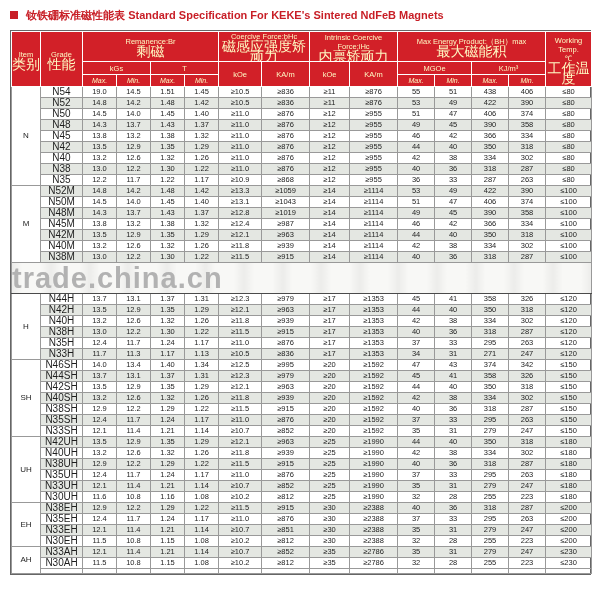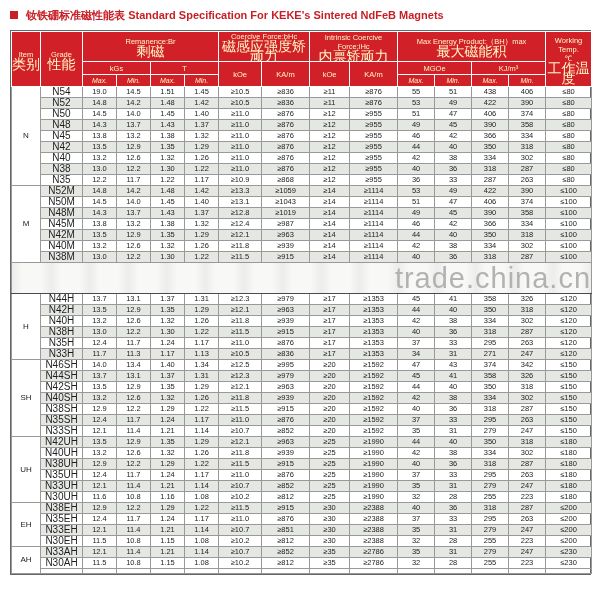--- a/index.html
+++ b/index.html
@@ -77,22 +77,23 @@
   .watermark-row td {
     height: 31px;
     background: repeating-linear-gradient(90deg, #ececea 0px, #f8f8f6 10px, #f8f8f6 28px, #ececea 38.6px);
     border-top: 1.6px solid var(--group-border);
     border-bottom: 1.6px solid var(--group-border);
   }
   .watermark-text {
     font-size: 29px;
     line-height: 30px;
     color: var(--watermark-gray);
-    text-align: right;
+    text-align: left;
     letter-spacing: 1px;
+    font-weight: bold;
   }
   .partial td { height: 5px; }
 </style>
 </head>
 <body>
 
 <div class="page-title">
   <span class="title-bullet"></span>
   <span>钕铁硼标准磁性能表</span>
   <span>Standard Specification For KEKE's Sintered NdFeB Magnets</span>

